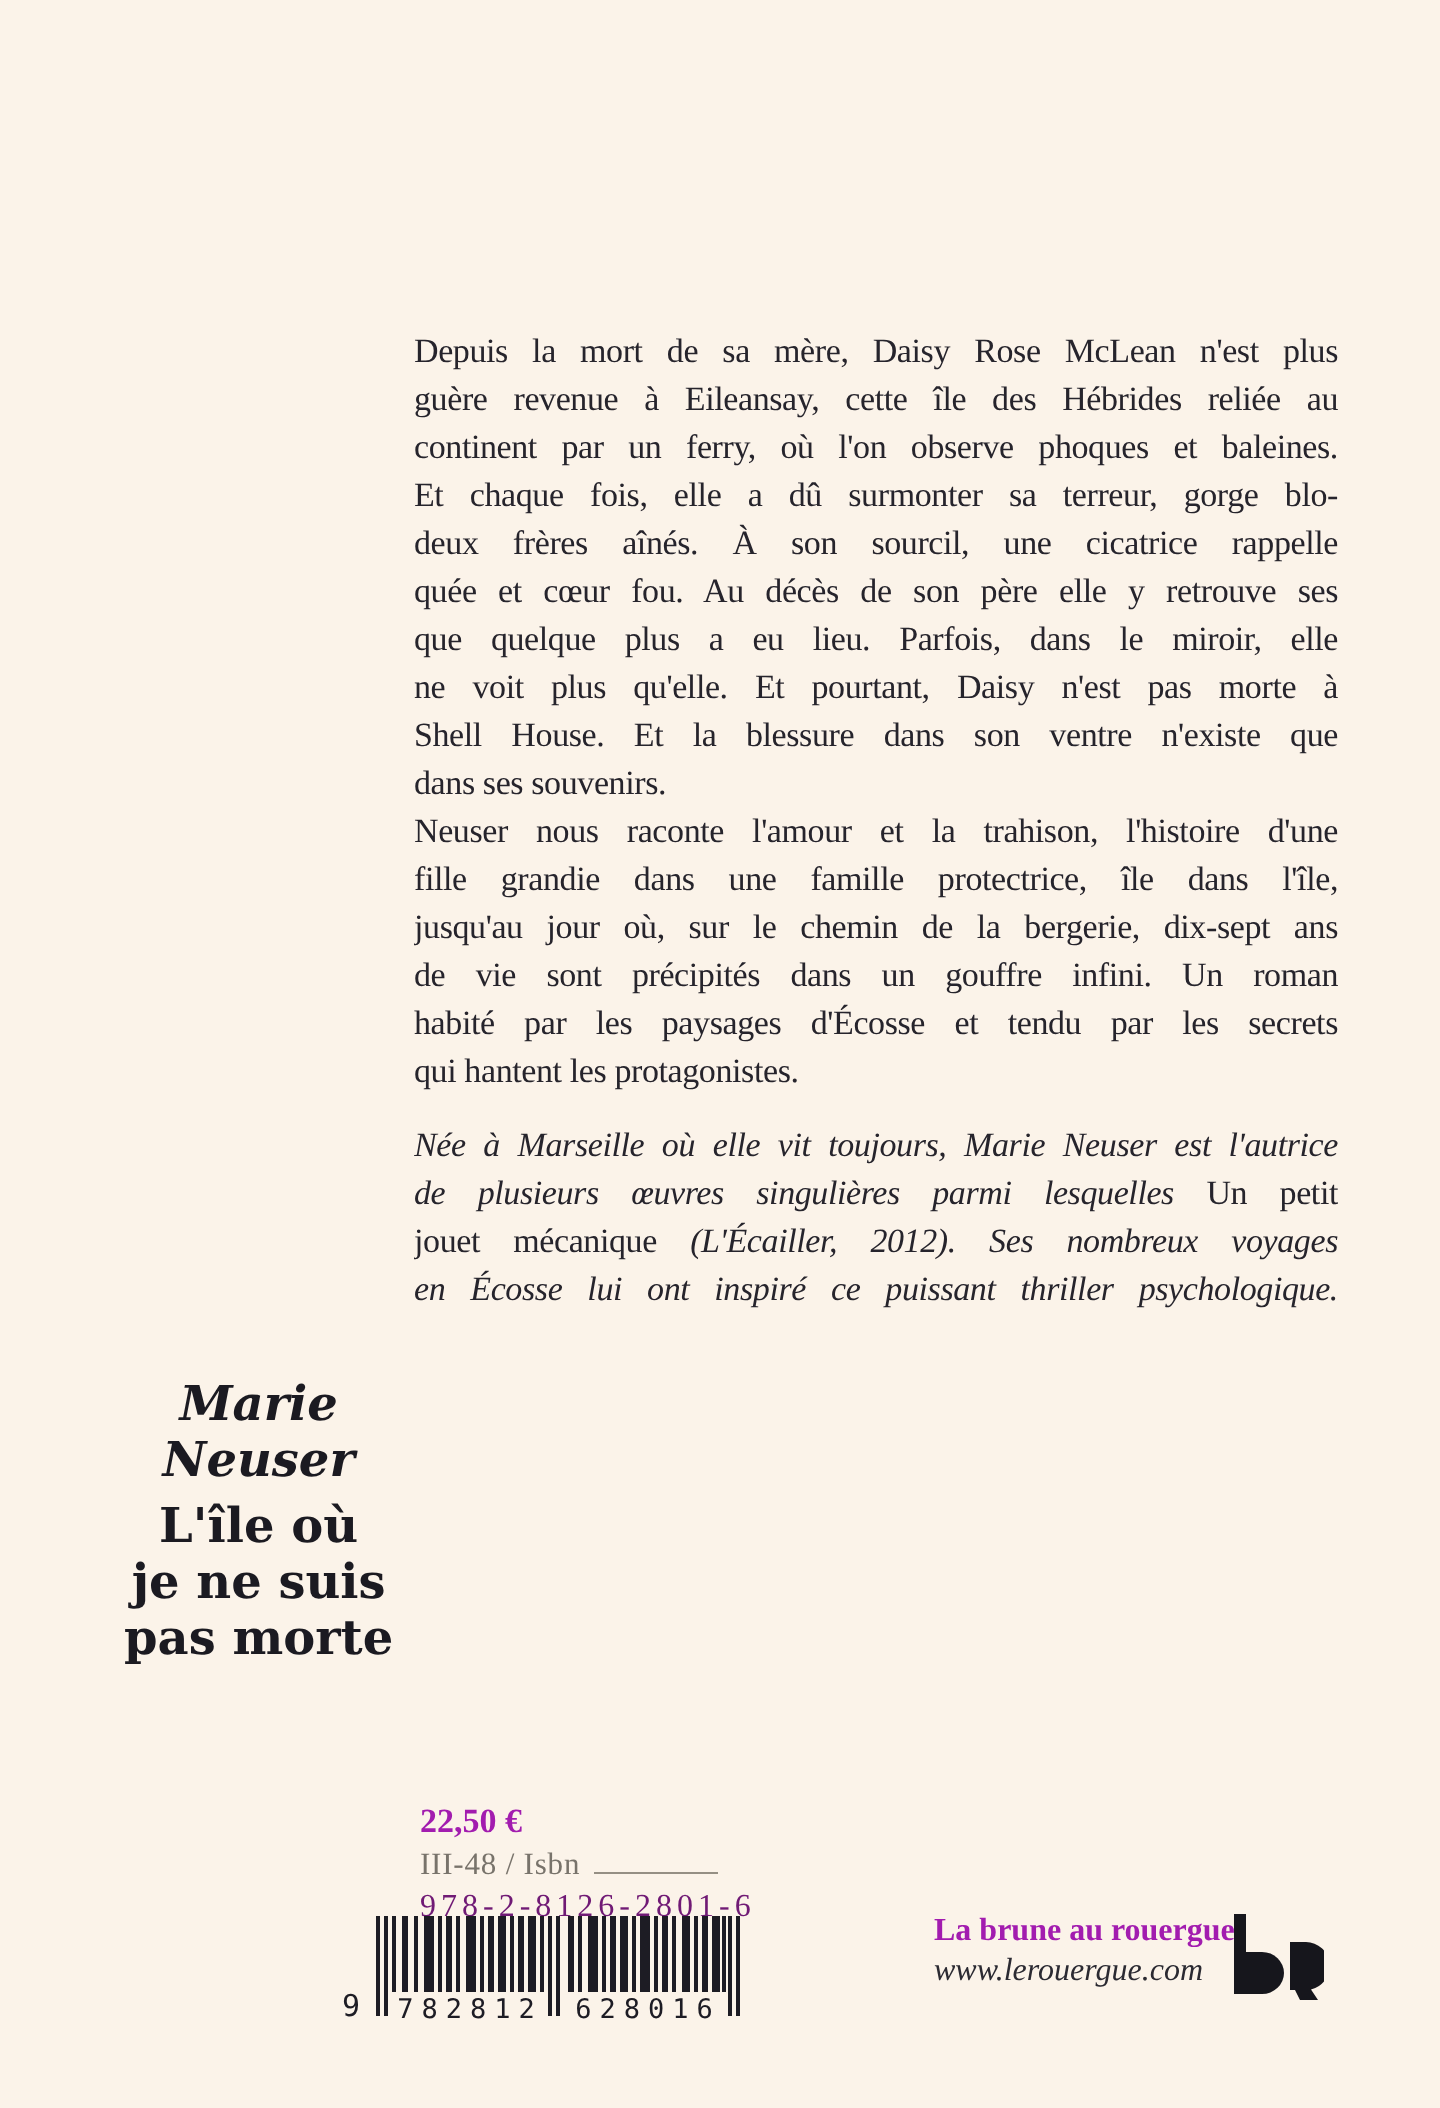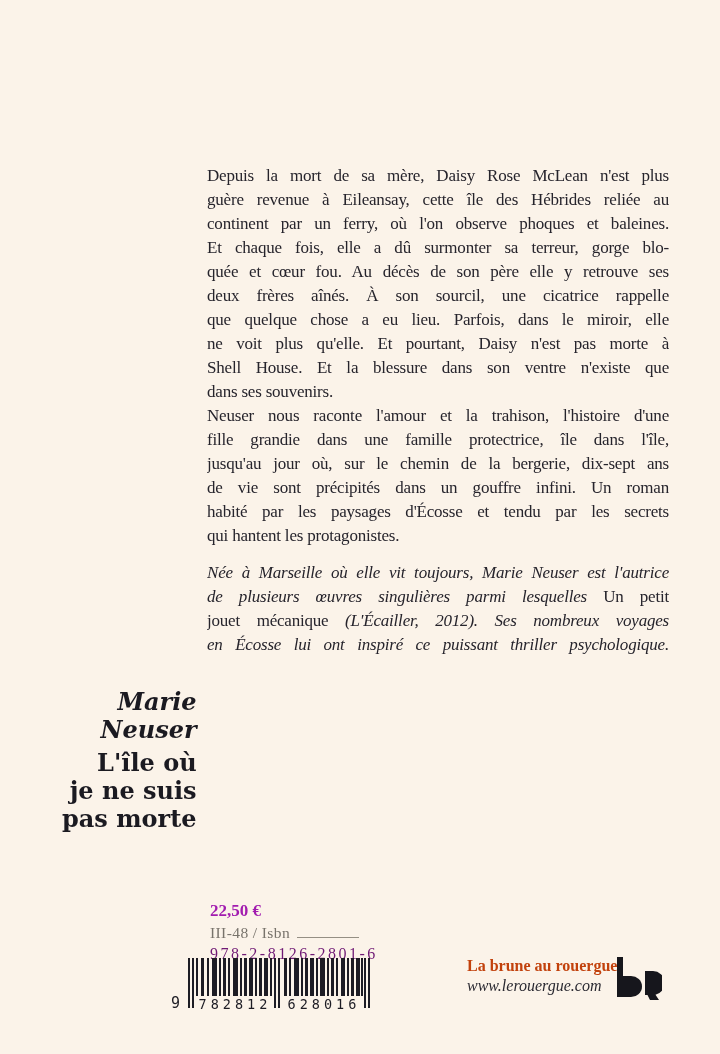--- a/index.html
+++ b/index.html
@@ -23,59 +23,59 @@
   .bodytext .para .line.last{text-align-last:left;}
   .bio{font-style:italic;margin-top:13px;}
   .bio .line.last{text-align-last:justify;}
   .bio .upright{font-style:normal;}
   
   .titleblock{
     position:absolute;left:62px;top:688px;
     font-family:"DejaVu Serif","Liberation Serif",serif;
     font-weight:bold;font-size:24px;line-height:28px;color:#1b1a21;
   }
-  .titleblock .line{text-align:right;}
+  .titleblock .line{text-align:center;}
   .author-name{font-style:italic;margin-bottom:5px;}
   
   .colophon{position:absolute;left:210px;top:901px;}
   .price{font-weight:bold;font-size:17px;color:#a21caf;}
   .stock-code{margin-top:3px;font-size:15.5px;color:#78736b;letter-spacing:0.4px;}
   .isbn-blank{display:inline-block;width:62px;border-bottom:1.5px solid #958f84;margin-left:7px;vertical-align:baseline;}
   .isbn-number{margin-top:3px;font-size:16px;color:#701a75;letter-spacing:2.5px;}
   
   .barcode{position:absolute;left:188px;top:958px;width:186px;height:54px;}
   .barcode svg{display:block;}
   .bc-prefix{
     position:absolute;left:-17px;bottom:0px;
     font-family:"DejaVu Sans Mono",monospace;font-size:15px;color:#1d1c24;
   }
   .bcdigits{
     font-family:"DejaVu Sans Mono",monospace;font-size:13.5px;
     letter-spacing:4px;fill:#1d1c24;
   }
   
   .publisher{position:absolute;left:467px;top:957px;}
-  .publisher-name{font-weight:bold;font-size:16px;color:#c2410c;}
+  .publisher-name{font-weight:bold;font-size:16px;color:#a21caf;}
   .publisher-url{font-style:italic;font-size:16px;color:#2b2a32;margin-top:2px;}
   .logo{position:absolute;left:614px;top:954px;width:48px;height:46px;}
 </style>
 </head>
 <body>
 
 <div class="page">
 
   <div class="bodytext">
     <div class="para">
         <div class="line">Depuis la mort de sa mère, Daisy Rose McLean n'est plus</div>
         <div class="line">guère revenue à Eileansay, cette île des Hébrides reliée au</div>
         <div class="line">continent par un ferry, où l'on observe phoques et baleines.</div>
         <div class="line">Et chaque fois, elle a dû surmonter sa terreur, gorge blo-</div>
+        <div class="line">deux frères aînés. À son sourcil, une cicatrice rappelle</div>
         <div class="line">quée et cœur fou. Au décès de son père elle y retrouve ses</div>
-        <div class="line">deux frères aînés. À son sourcil, une cicatrice rappelle</div>
-        <div class="line">que quelque chose a eu lieu. Parfois, dans le miroir, elle</div>
+        <div class="line">que quelque plus a eu lieu. Parfois, dans le miroir, elle</div>
         <div class="line">ne voit plus qu'elle. Et pourtant, Daisy n'est pas morte à</div>
         <div class="line">Shell House. Et la blessure dans son ventre n'existe que</div>
         <div class="line last">dans ses souvenirs.</div>
       </div>
     <div class="para">
         <div class="line">Neuser nous raconte l'amour et la trahison, l'histoire d'une</div>
         <div class="line">fille grandie dans une famille protectrice, île dans l'île,</div>
         <div class="line">jusqu'au jour où, sur le chemin de la bergerie, dix-sept ans</div>
         <div class="line">de vie sont précipités dans un gouffre infini. Un roman</div>
         <div class="line">habité par les paysages d'Écosse et tendu par les secrets</div>

